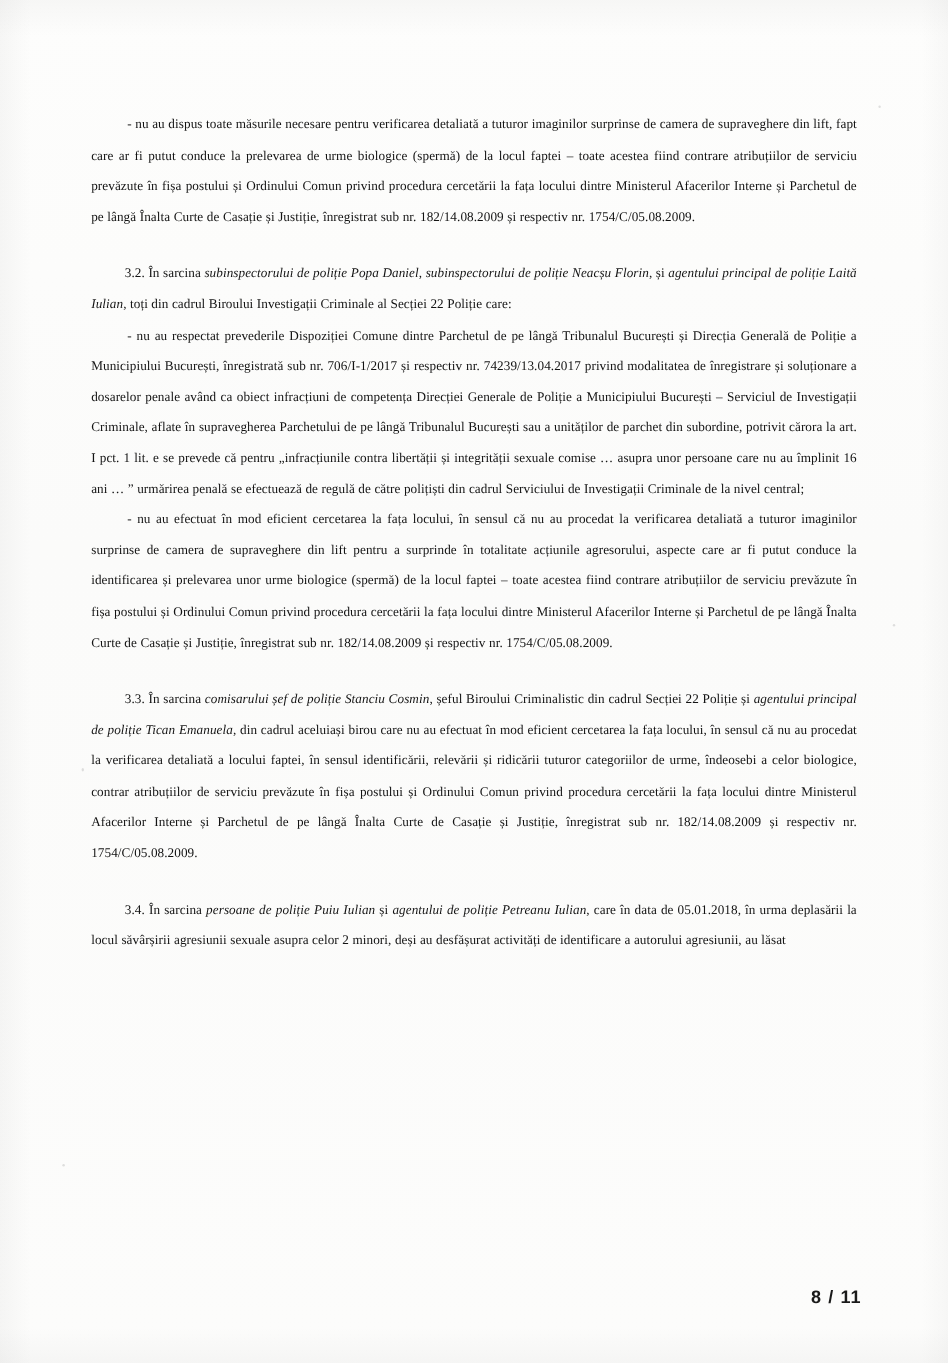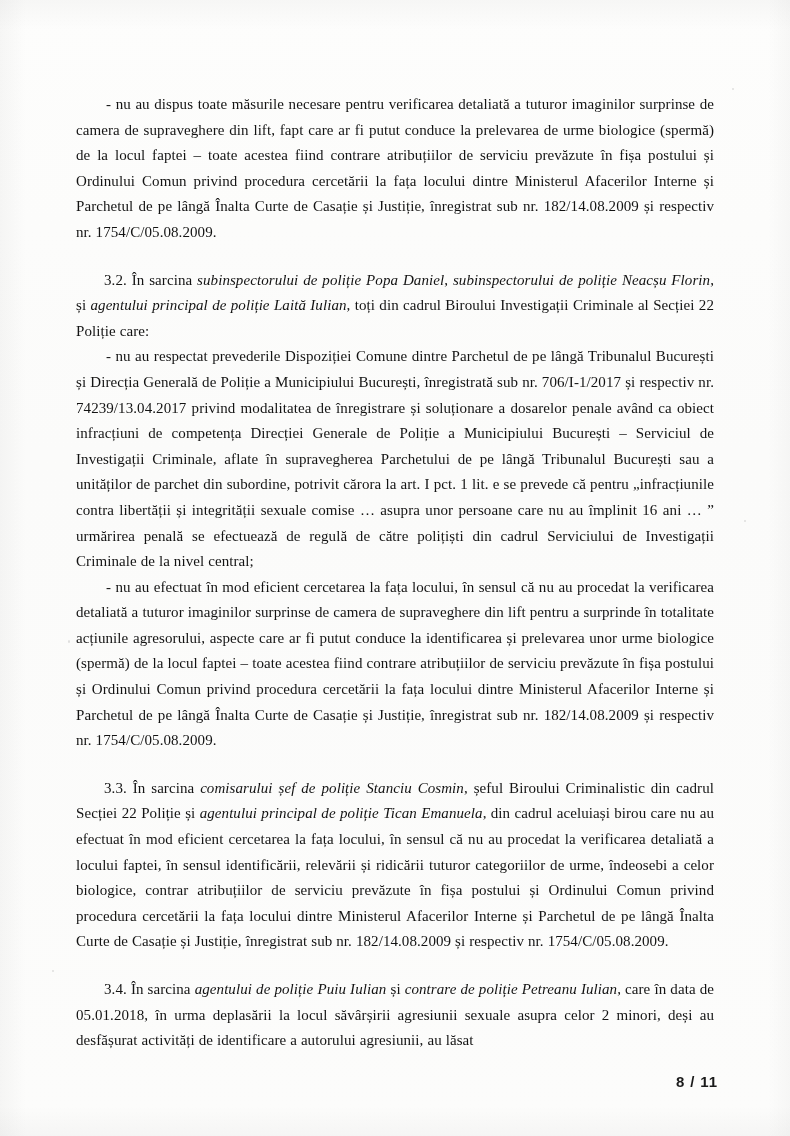--- a/index.html
+++ b/index.html
@@ -38,21 +38,21 @@
 
   .content {
     position: absolute;
     left: 76px;
     top: 92px;
     width: 638px;
   }
 
   p.para {
     margin: 0;
-    font-size: 15px;
+    font-size: 11px;
     line-height: 25.6px;
     text-align: justify;
     text-justify: inter-word;
     letter-spacing: 0.005em;
     word-spacing: 0.01em;
     -webkit-font-smoothing: none;
   }
 
   p.para + p.para {
     margin-top: 0;
@@ -103,19 +103,19 @@
     <p class="para ind-bullet">- nu au dispus toate măsurile necesare pentru verificarea detaliată a tuturor imaginilor surprinse de camera de supraveghere din lift, fapt care ar fi putut conduce la prelevarea de urme biologice (spermă) de la locul faptei – toate acestea fiind contrare atribuțiilor de serviciu prevăzute în fișa postului și Ordinului Comun privind procedura cercetării la fața locului dintre Ministerul Afacerilor Interne și Parchetul de pe lângă Înalta Curte de Casație și Justiție, înregistrat sub nr. 182/14.08.2009 și respectiv nr. 1754/C/05.08.2009.</p>
 
     <p class="para ind-first gap-lg">3.2. În sarcina <i class="nm">subinspectorului de poliție Popa Daniel</i>, <i class="nm">subinspectorului de poliție Neacșu Florin</i>, și <i class="nm">agentului principal de poliție Laită Iulian</i>, toți din cadrul Biroului Investigații Criminale al Secției 22 Poliție care:</p>
 
     <p class="para ind-bullet gap-sm">- nu au respectat prevederile Dispoziției Comune dintre Parchetul de pe lângă Tribunalul București și Direcția Generală de Poliție a Municipiului București, înregistrată sub nr. 706/I-1/2017 și respectiv nr. 74239/13.04.2017 privind modalitatea de înregistrare și soluționare a dosarelor penale având ca obiect infracțiuni de competența Direcției Generale de Poliție a Municipiului București – Serviciul de Investigații Criminale, aflate în supravegherea Parchetului de pe lângă Tribunalul București sau a unităților de parchet din subordine, potrivit cărora la art. I pct. 1 lit. e se prevede că pentru „infracțiunile contra libertății și integrității sexuale comise … asupra unor persoane care nu au împlinit 16 ani … ” urmărirea penală se efectuează de regulă de către polițiști din cadrul Serviciului de Investigații Criminale de la nivel central;</p>
 
     <p class="para ind-bullet gap-sm">- nu au efectuat în mod eficient cercetarea la fața locului, în sensul că nu au procedat la verificarea detaliată a tuturor imaginilor surprinse de camera de supraveghere din lift pentru a surprinde în totalitate acțiunile agresorului, aspecte care ar fi putut conduce la identificarea și prelevarea unor urme biologice (spermă) de la locul faptei – toate acestea fiind contrare atribuțiilor de serviciu prevăzute în fișa postului și Ordinului Comun privind procedura cercetării la fața locului dintre Ministerul Afacerilor Interne și Parchetul de pe lângă Înalta Curte de Casație și Justiție, înregistrat sub nr. 182/14.08.2009 și respectiv nr. 1754/C/05.08.2009.</p>
 
     <p class="para ind-first gap-lg">3.3. În sarcina <i class="nm">comisarului șef de poliție Stanciu Cosmin</i>, șeful Biroului Criminalistic din cadrul Secției 22 Poliție și <i class="nm">agentului principal de poliție Tican Emanuela</i>, din cadrul aceluiași birou care nu au efectuat în mod eficient cercetarea la fața locului, în sensul că nu au procedat la verificarea detaliată a locului faptei, în sensul identificării, relevării și ridicării tuturor categoriilor de urme, îndeosebi a celor biologice, contrar atribuțiilor de serviciu prevăzute în fișa postului și Ordinului Comun privind procedura cercetării la fața locului dintre Ministerul Afacerilor Interne și Parchetul de pe lângă Înalta Curte de Casație și Justiție, înregistrat sub nr. 182/14.08.2009 și respectiv nr. 1754/C/05.08.2009.</p>
 
-    <p class="para ind-first gap-lg">3.4. În sarcina <i class="nm">agentului de poliție Puiu Iulian</i> și <i class="nm">contrare de poliție Petreanu Iulian</i>, care în data de 05.01.2018, în urma deplasării la locul săvârșirii agresiunii sexuale asupra celor 2 minori, deși au desfășurat activități de identificare a autorului agresiunii, au lăsat</p>
+    <p class="para ind-first gap-lg">3.4. În sarcina <i class="nm">persoane de poliție Puiu Iulian</i> și <i class="nm">agentului de poliție Petreanu Iulian</i>, care în data de 05.01.2018, în urma deplasării la locul săvârșirii agresiunii sexuale asupra celor 2 minori, deși au desfășurat activități de identificare a autorului agresiunii, au lăsat</p>
 
   </div>
 
   <div class="footer">8 / 11</div>
 
 </div>
 
 </body></html>

